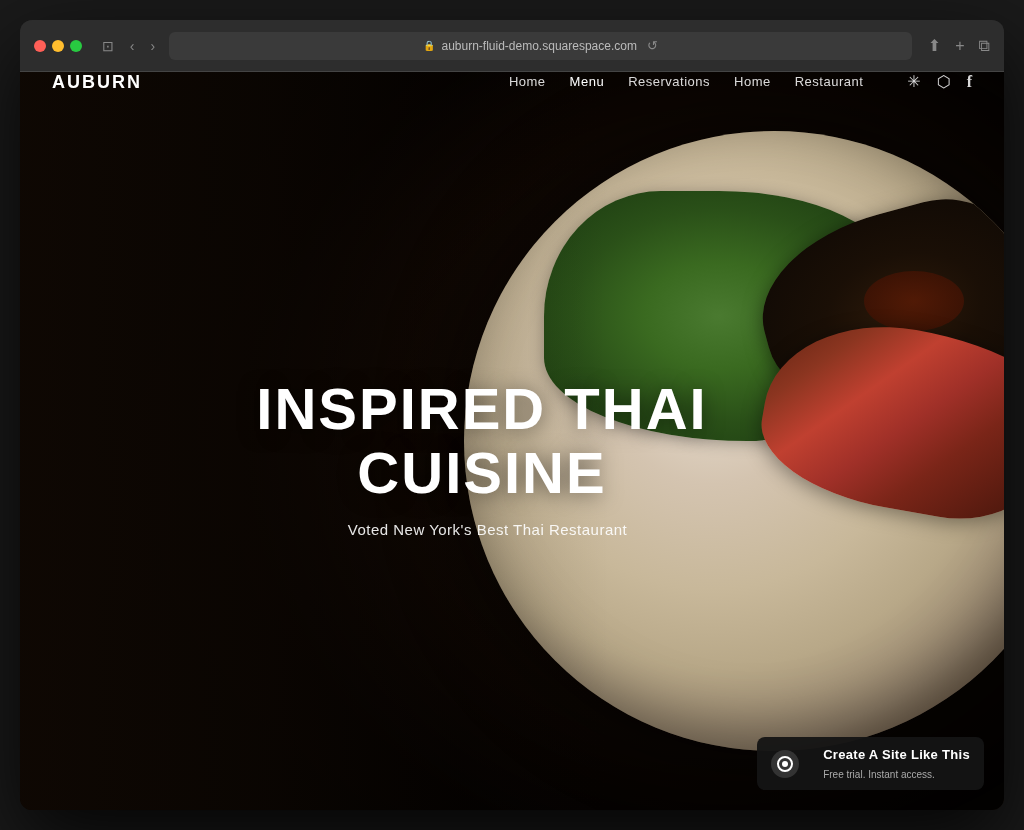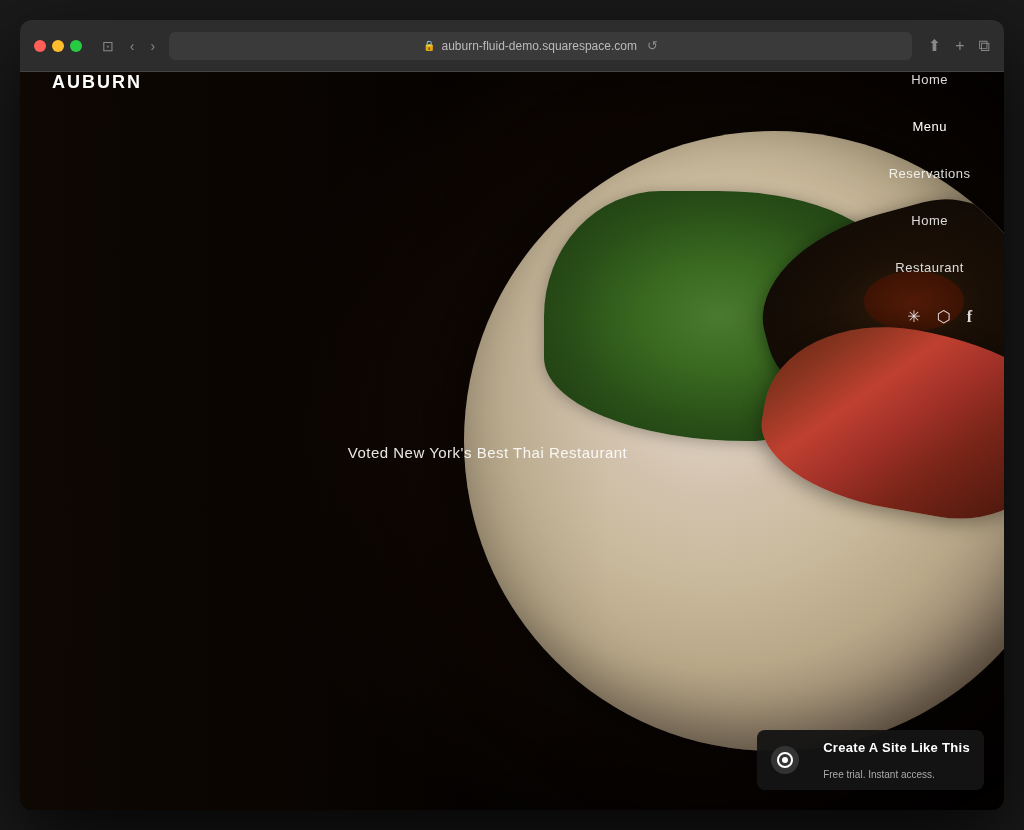--- a/index.html
+++ b/index.html
@@ -238,22 +238,21 @@
       font-size: 18px;
       letter-spacing: 2px;
       color: #ffffff;
       text-transform: uppercase;
     }
 
     .nav-links {
       margin-left: auto;
       display: flex;
       align-items: center;
-      gap: 32px;
-      flex-direction: column;
+      gap: 24px;
     }
 
     .nav-link {
       color: rgba(255,255,255,0.85);
       font-size: 13px;
       font-weight: 400;
       letter-spacing: 0.5px;
       cursor: pointer;
       text-decoration: none;
     }
@@ -361,21 +360,21 @@
     .sq-title {
       font-size: 13px;
       font-weight: 600;
       color: #ffffff;
       letter-spacing: 0.3px;
     }
 
     .sq-sub {
       font-size: 10px;
       color: #aaa;
-      margin-top: 14px;
+      margin-top: 7px;
     }
   </style>
 </head>
 <body>
 
 <div class="browser-window">
 
   <div class="browser-chrome">
     <div class="traffic-lights">
       <div class="traffic-light tl-close"></div>
@@ -422,20 +421,24 @@
         <a class="nav-link">Restaurant</a>
         <div class="nav-social">
           <span class="nav-social-icon">✳</span>
           <span class="nav-social-icon">⬡</span>
           <span class="nav-social-icon" style="font-weight:bold;font-family:serif;">f</span>
         </div>
       </div>
     </nav>
 
     <div class="hero-content">
+      <h1 class="hero-title">
+        <span>INSPIRED THAI</span><br>
+        <span>CUISINE</span>
+      </h1>
       <p class="hero-subtitle">Voted New York's Best Thai Restaurant</p>
     </div>
 
     <div class="sq-badge">
       <div class="sq-logo">
         <div class="sq-logo-inner">
           <div class="sq-logo-dot"></div>
         </div>
       </div>
       <div class="sq-text">

